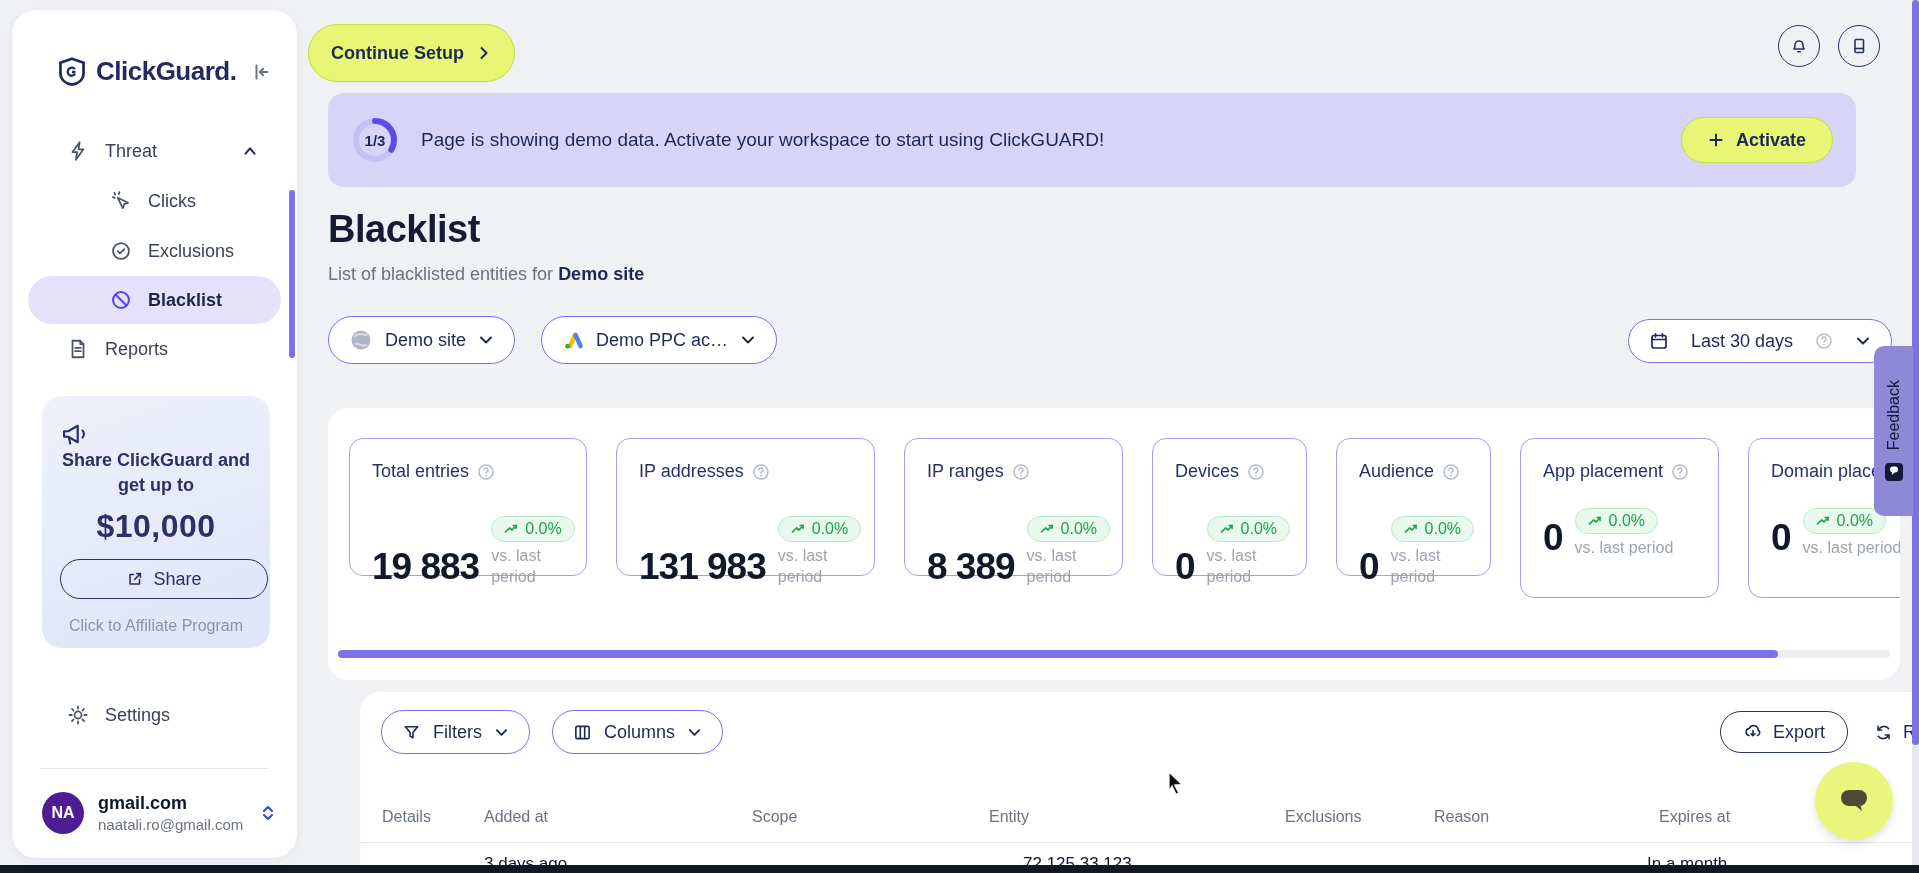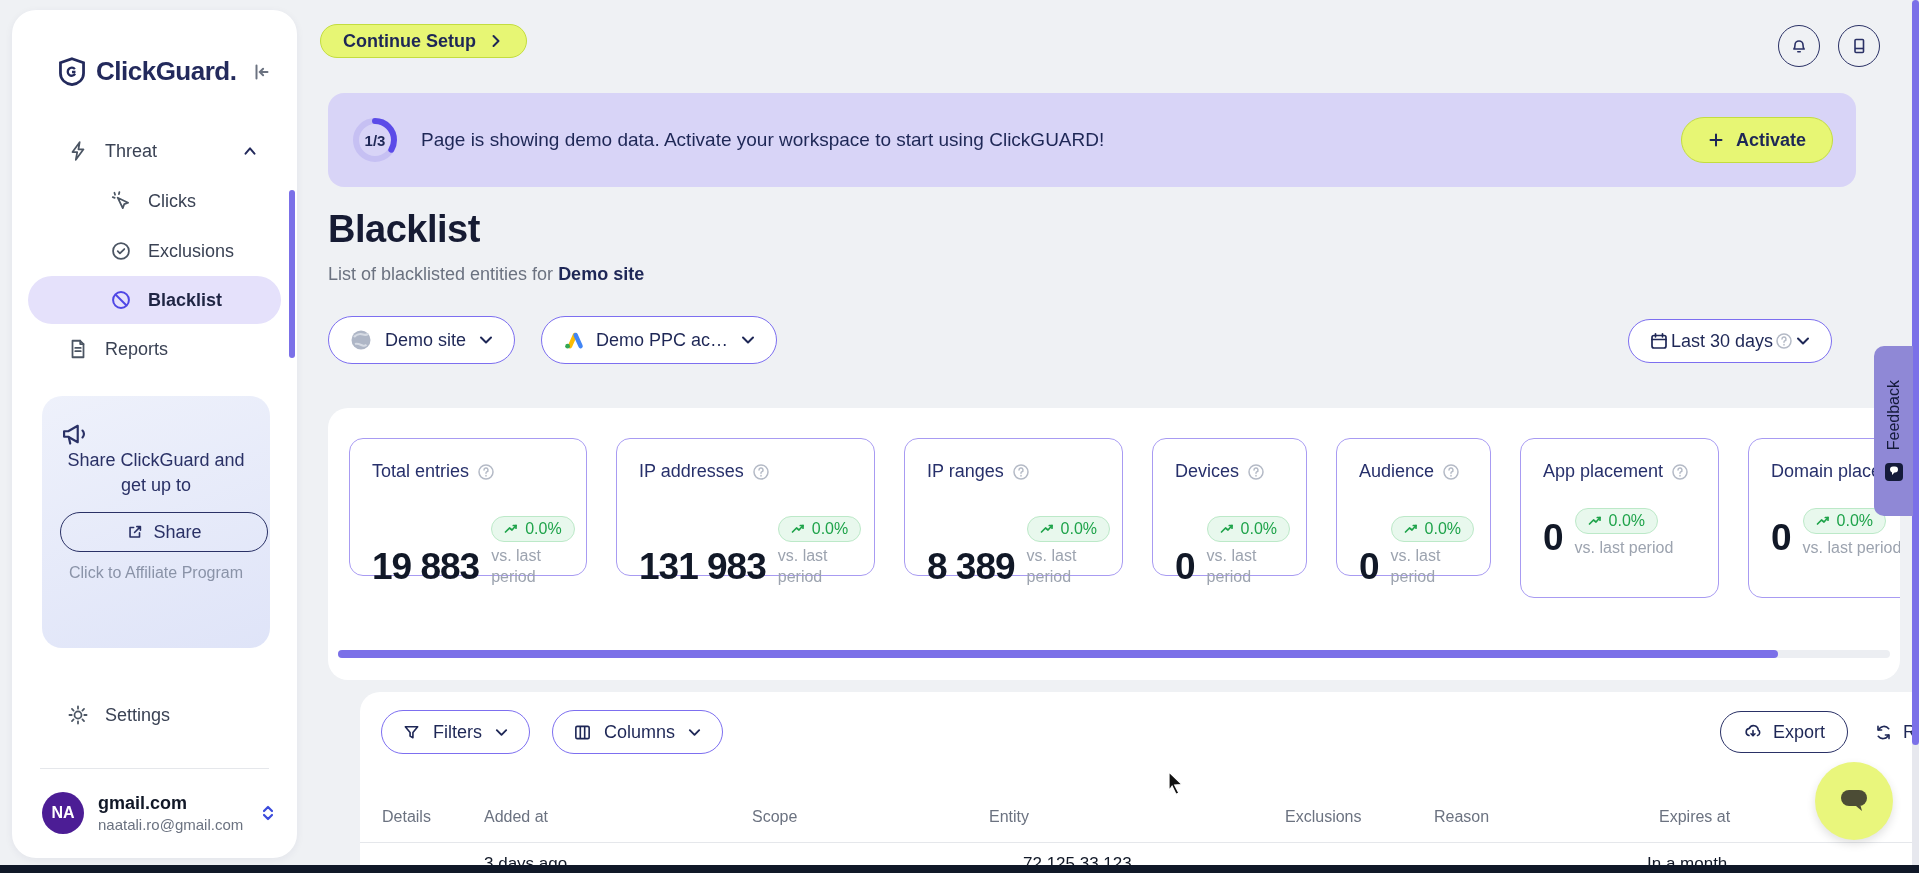--- a/index.html
+++ b/index.html
@@ -33,42 +33,42 @@
   .nav-item.active .ni-icon { margin-left:82px; color:#4f46e5; }
   .nav-chevron { margin-left:auto; margin-right:38px; color:#232a5c; }
   .side-scrollbar { position:absolute; right:2px; top:180px; width:6px; height:168px; background:#7b70e8; border-radius:3px; }
 
   .promo {
     position:absolute; left:30px; right:27px; top:386px; height:252px;
     background:linear-gradient(160deg,#eef1fb 0%,#dfe4f8 100%);
     border-radius:20px; text-align:center; padding:24px 18px; color:#2a3166;
   }
   .promo .megaphone { margin:0 auto 10px; width:30px; color:#2a3166; }
-  .promo-headline { font-size:18px; line-height:1.4; font-weight:400; }
+  .promo-headline { font-size:18px; line-height:1.4; font-weight:700; }
   .promo-amount { font-size:32px; font-weight:bold; margin-top:10px; letter-spacing:.5px; }
   .promo-share {
-    margin:14px auto 12px; width:208px; height:40px; border:1.6px solid #2a3166; border-radius:999px;
+    margin:14px auto 18px; width:208px; height:40px; border:1.6px solid #2a3166; border-radius:999px;
     display:flex; align-items:center; justify-content:center; gap:9px; font-size:18px; color:#2a3166;
     background:transparent; cursor:pointer;
   }
   .promo-note { margin-top:12px; font-size:16px; color:#8a93a8; }
 
   .settings-row { position:absolute; left:0; right:0; top:680px; }
   .side-divider { position:absolute; left:28px; right:28px; top:758px; height:1px; background:#e5e7eb; }
   .user-row { position:absolute; left:30px; right:20px; top:782px; display:flex; align-items:center; gap:14px; cursor:pointer; }
   .avatar { width:42px; height:42px; border-radius:50%; background:#4c1d95; color:#fff; display:flex; align-items:center; justify-content:center; font-size:16px; font-weight:bold; }
   .user-name { font-size:18px; font-weight:bold; color:#111827; }
   .user-email { font-size:15px; color:#6b7280; margin-top:2px; }
   .user-switch { margin-left:auto; color:#3b4bdc; }
 
   
   .pill { display:inline-flex; align-items:center; justify-content:center; border-radius:999px; cursor:pointer; }
   .btn-lime { background:#e7f674; border:1.6px solid #c3dd3f; color:#1e2756; font-weight:bold; font-size:18px; }
   .btn-lime-soft { background:#edf9a0; border:1.6px solid #e0f074; color:#c2410c; font-size:18px; }
-  .continue-setup { position:absolute; left:320px; top:24px; height:34px; padding:0 22px; gap:12px; }
+  .continue-setup { position:absolute; left:308px; top:24px; height:58px; padding:0 22px; gap:12px; }
   .icon-circle {
     position:absolute; width:42px; height:42px; border:1.6px solid #2a3166; border-radius:50%;
     display:flex; align-items:center; justify-content:center; color:#2a3166; background:transparent; cursor:pointer;
   }
 
   
   .banner {
     position:absolute; left:328px; top:93px; width:1528px; height:94px;
     background:#d8d4f7; border-radius:16px; display:flex; align-items:center; padding:0 23px;
   }
@@ -78,21 +78,21 @@
   .banner-activate { margin-left:auto; height:46px; padding:0 26px; gap:12px; }
 
   
   .page-title { position:absolute; left:328px; top:208px; font-size:38px; font-weight:bold; color:#161b33; letter-spacing:-.5px; }
   .page-subtitle { position:absolute; left:328px; top:264px; font-size:18px; color:#6b7280; }
   .page-subtitle b { color:#1e2756; }
 
   .picker { height:48px; border:1.6px solid #7d6ff0; background:#fff; padding:0 20px; gap:12px; font-size:18px; color:#1e2756; font-weight:500; }
   .picker-site { position:absolute; left:328px; top:316px; }
   .picker-ppc { position:absolute; left:541px; top:316px; }
-  .picker-date { position:absolute; left:1628px; top:319px; height:44px; gap:2px; }
+  .picker-date { position:absolute; left:1628px; top:319px; height:44px; gap:22px; }
   .chev { color:#1e2756; }
 
   
   .panel1 { position:absolute; left:328px; top:408px; width:1572px; height:272px; background:#fff; border-radius:20px; overflow:hidden; }
   .cards-row { position:absolute; left:21px; top:30px; display:flex; gap:29px; }
   .stat-card { border:1.6px solid #a89bf2; border-radius:14px; background:#fff; padding:22px 22px; flex:none; }
   .card-tall { height:138px; } .card-short { height:160px; }
   .card-label-row { display:flex; align-items:center; gap:8px; font-size:18px; font-weight:500; color:#27306b; white-space:nowrap; }
   .help-dot { color:#b4bac6; flex:none; }
   .card-body { display:flex; align-items:flex-end; gap:12px; margin-top:34px; }
@@ -208,20 +208,21 @@
   <div class="side-scrollbar"></div>
 
   <div class="promo">
     <span class="megaphone">
       <svg width="30" height="28" viewBox="0 0 22 20" fill="none" stroke="currentColor" stroke-width="1.6" stroke-linecap="round" stroke-linejoin="round">
         <path d="M3 8v4h3l7 4V4L6 8H3z"></path>
         <path d="M16.5 7.5a3.5 3.5 0 0 1 0 5M6.5 12.5l1 4.5"></path>
       </svg>
     </span>
     <div class="promo-headline">Share ClickGuard and get up to</div>
+    <div class="promo-amount">$10,000</div>
     <div class="promo-share">
       <span>
         <svg width="18" height="18" viewBox="0 0 20 20" fill="none" stroke="currentColor" stroke-width="1.8" stroke-linecap="round" stroke-linejoin="round">
           <path d="M8.5 5H4.5v10.5H15V11M12 4h4v4M16 4l-6.5 6.5"></path>
         </svg>
       </span>
       <span>Share</span>
     </div>
     <div class="promo-note">Click to Affiliate Program</div>
   </div>

